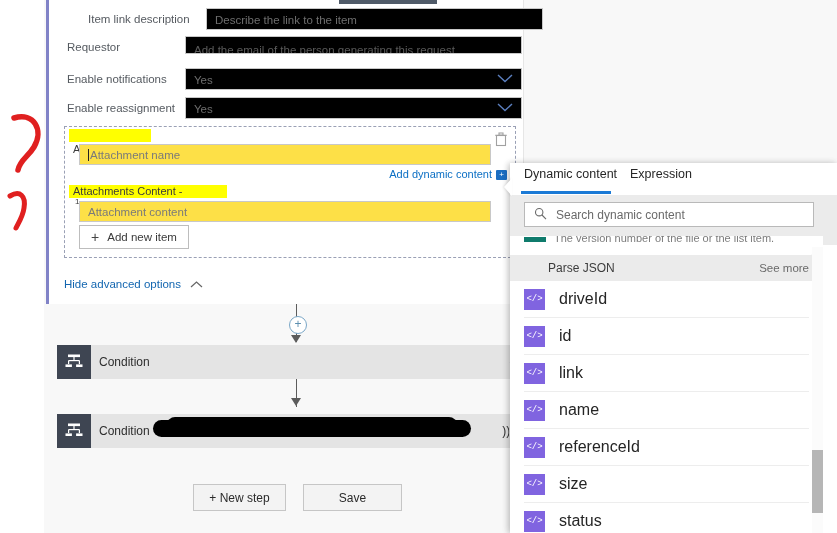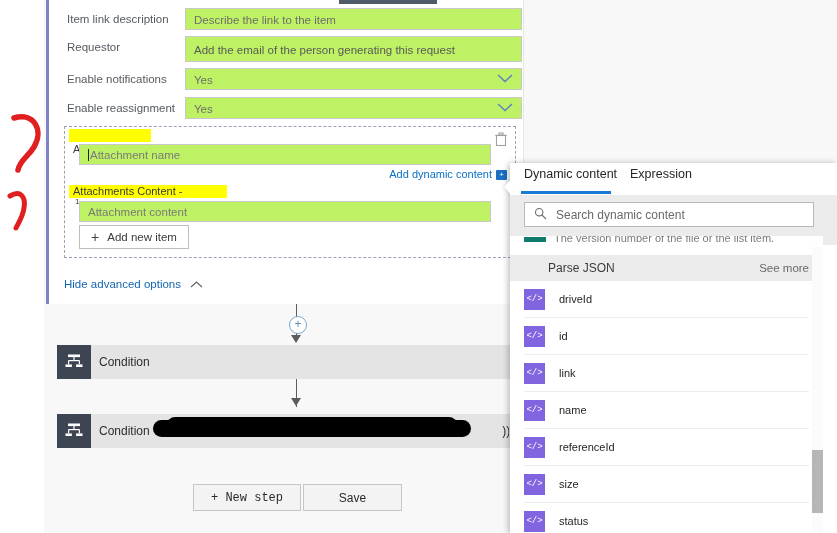--- a/index.html
+++ b/index.html
@@ -68,32 +68,32 @@
     width: 118px;
     font-size: 11.5px;
     color: #555a60;
     line-height: 14px;
     padding-top: 4px;
     flex: none;
   }
   .field {
     flex: 1;
     border: 1px solid #c8c8c8;
-    background: #bef264;
+    background: #000000;
     height: 22px;
     line-height: 22px;
     padding: 0 8px;
     font-size: 11.5px;
     color: #6e6e6e;
     box-sizing: border-box;
     position: relative;
     white-space: nowrap;
     overflow: hidden;
   }
-  .field.tall { height: 26px; line-height: 26px; color:#5a5a5a; }
+  .field.tall { height: 18px; line-height: 26px; color:#5a5a5a; }
   .field .chev {
     position: absolute;
     right: 8px; top: 50%;
     transform: translateY(-50%);
   }
 
   
   #attachments-group {
     position: absolute;
     left: 64px;
@@ -109,21 +109,21 @@
   }
   .sub-label {
     position: absolute;
     font-size: 11px;
     color: #3b3b3b;
     white-space: nowrap;
   }
   .sub-field {
     position: absolute;
     border: 1px solid #c8c8c8;
-    background: #bef264;
+    background: #fde047;
     height: 21px;
     line-height: 21px;
     font-size: 11.5px;
     color: #7a7a7a;
     padding: 0 8px;
     box-sizing: border-box;
     white-space: nowrap;
     overflow: hidden;
   }
   .caret {
@@ -285,21 +285,21 @@
     border: 1px solid #c6c6c6;
     background: #f3f3f3;
     font-size: 12px;
     color: #2b2b2b;
     display: flex;
     align-items: center;
     justify-content: center;
     box-sizing: border-box;
     cursor: pointer;
   }
-  #new-step-button { left: 193px; width: 108px; font-family: Liberation Mono, monospace; }
+  #new-step-button { left: 193px; width: 93px; }
   #save-button     { left: 303px; width: 99px; }
 
   
   #dynamic-panel {
     position: absolute;
     left: 510px;
     top: 163px;
     width: 327px;
     height: 370px;
     background: #ffffff;
@@ -433,21 +433,21 @@
     color: #ffffff;
     font-size: 9px;
     display: flex;
     align-items: center;
     justify-content: center;
     flex: none;
     font-family: "Liberation Mono", monospace;
   }
   .dyn-name {
     padding-left: 14px;
-    font-size: 11px;
+    font-size: 16px;
     color: #252525;
   }
   #panel-scroll-track {
     position: absolute;
     right: 14px; top: 84px;
     width: 11px; height: 286px;
     background: #fbfbfb;
   }
   #panel-scroll-thumb {
     position: absolute;
@@ -469,21 +469,21 @@
 <body>
 
 <div id="canvas">
 
   <div class="flow-bg"></div>
   <div class="white-left"></div>
 
   <div id="action-card">
     <div class="card-topbar"></div>
 
-    <div class="form-row" style="top:22px;">
+    <div class="form-row" style="top:22px;margin-left:21px;">
       <div class="form-label">Item link description</div>
       <div class="field">Describe the link to the item</div>
     </div>
 
     <div class="form-row" style="top:50px;">
       <div class="form-label">Requestor</div>
       <div class="field tall">Add the email of the person generating this request</div>
     </div>
 
     <div class="form-row" style="top:82px;">

